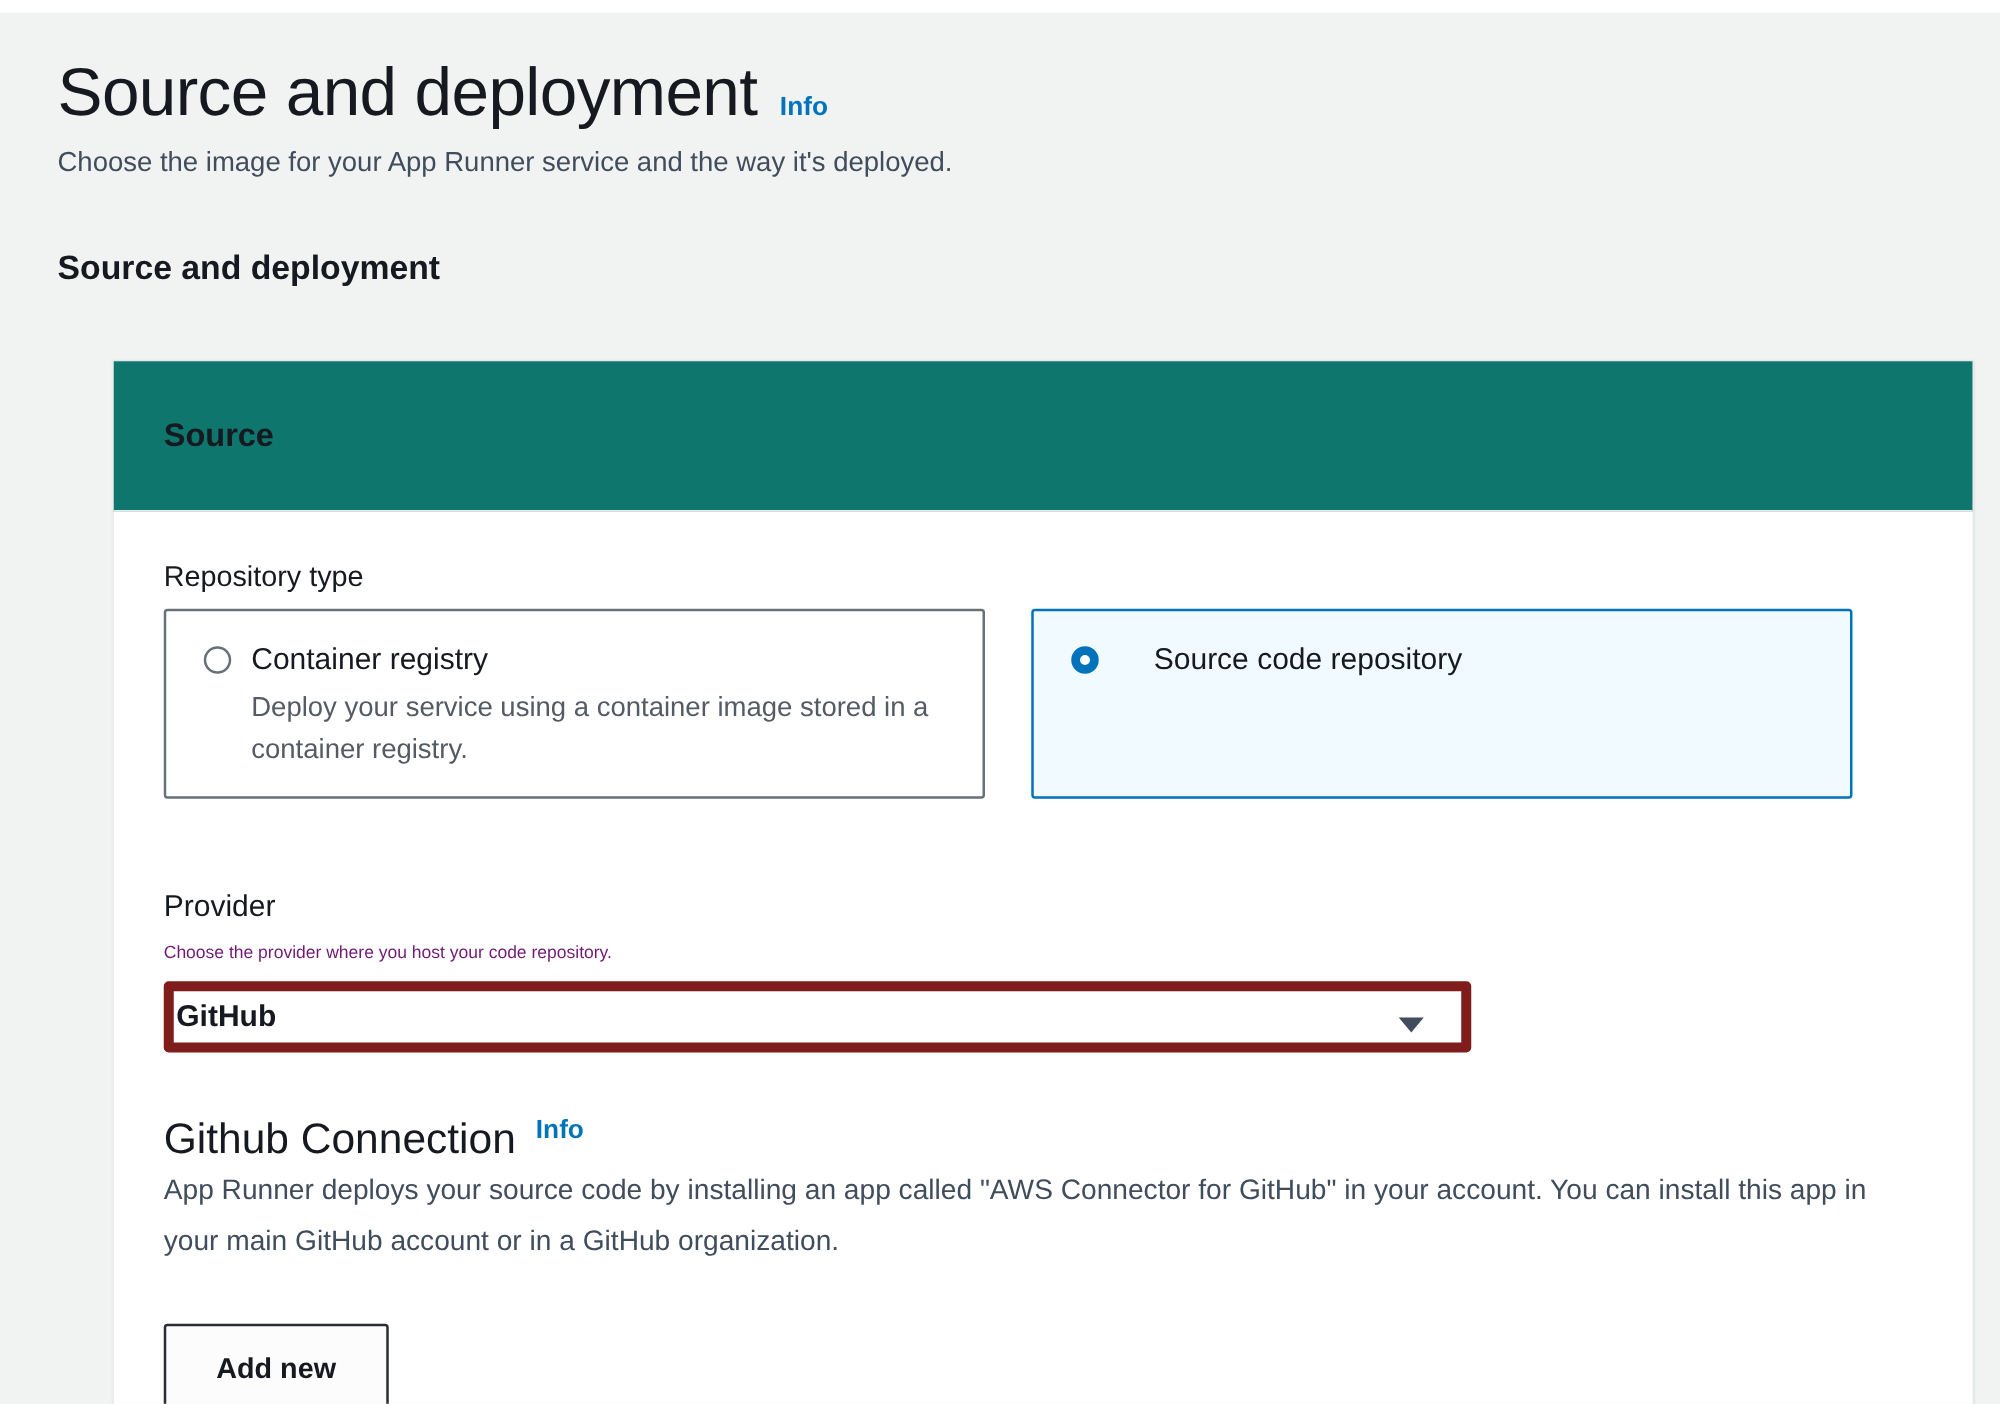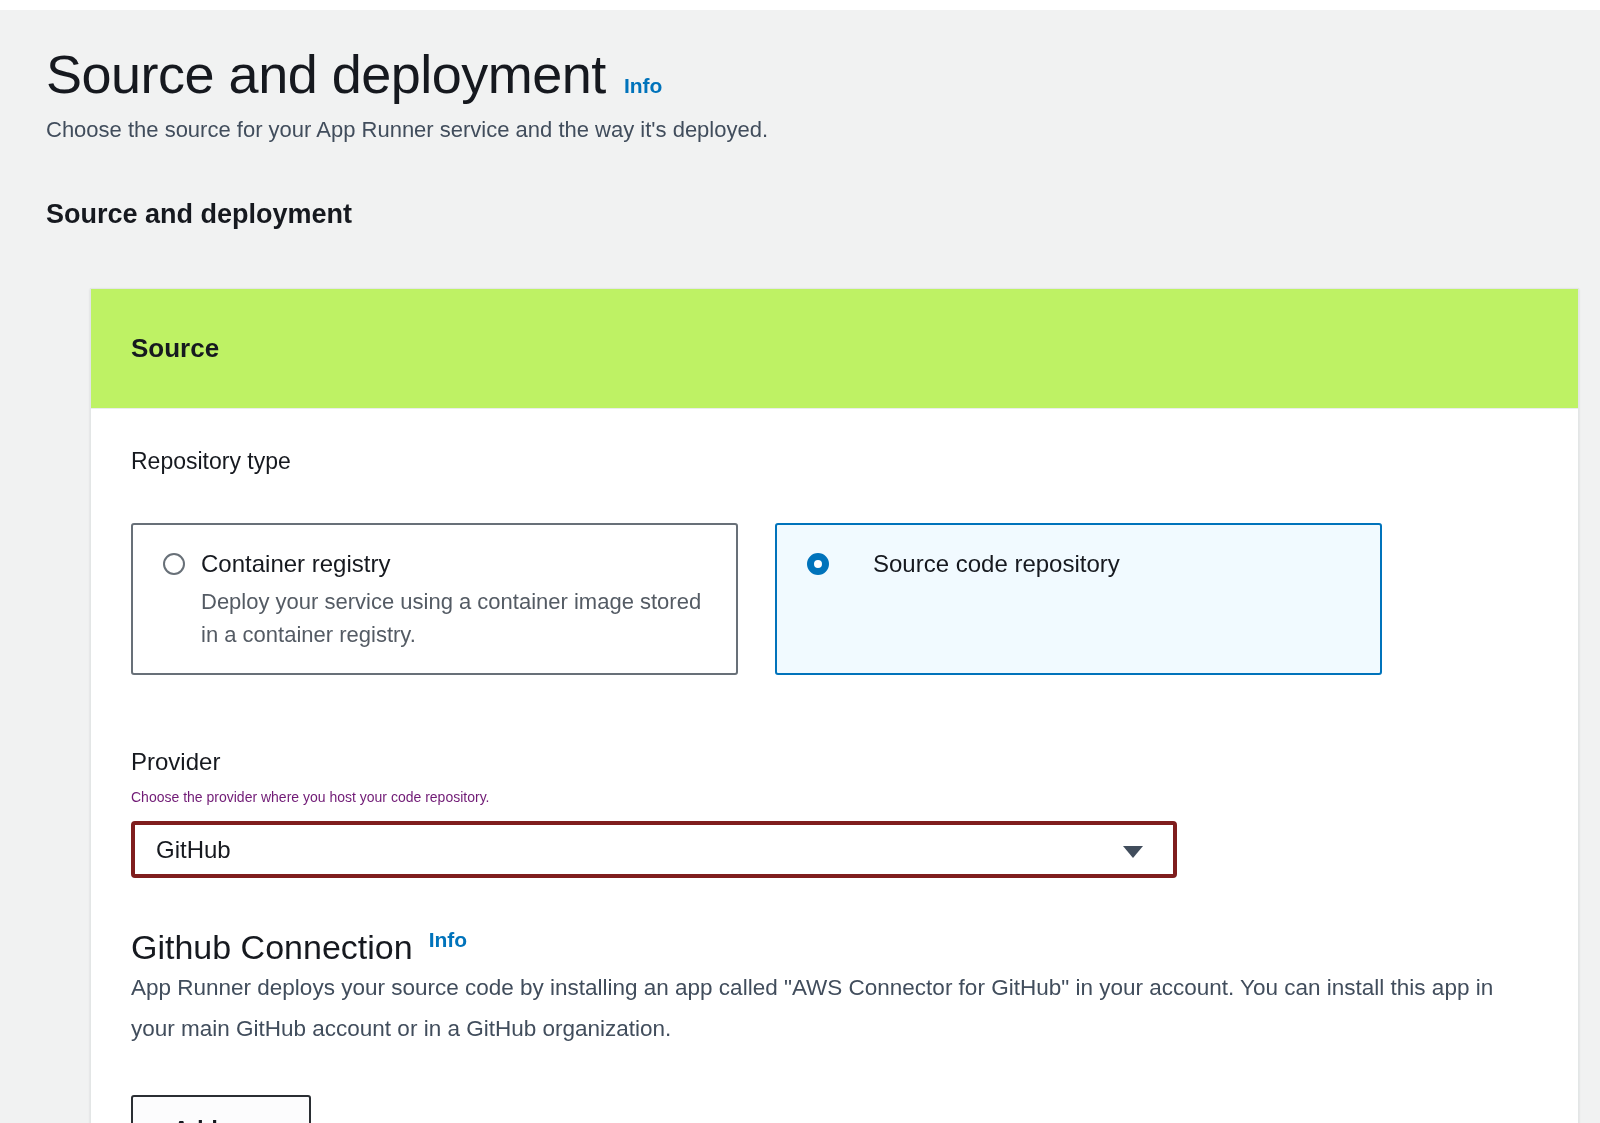--- a/index.html
+++ b/index.html
@@ -23,42 +23,41 @@
   
   .card {
     margin: 58px 0 0 44px;
     width: 1489px;
     background: #ffffff;
     border: 1px solid #e3e6e6;
     box-shadow: 0 1px 2px 0 rgba(0,28,36,0.12);
     min-height: 860px;
   }
   .card-header {
-    background: #bef264;
+    background: #0f766e;
     padding: 44px 40px;
     border-bottom: 1px solid #eaeded;
   }
   .card-header-title { font-size: 26px; font-weight: 700; color: #16191f; }
   .card-body { padding: 38px 40px 60px 40px; }
 
   .field-label { font-size: 23px; line-height: 28px; color: #16191f; }
 
   
   .tiles-row { display: flex; gap: 37px; margin-top: 12px; }
   .tile {
-    width: 607px;
+    width: 657px;
     min-height: 137px;
     border: 2px solid #687078;
     border-radius: 3px;
     background: #ffffff;
     padding: 24px 28px 22px 30px;
     display: flex;
     gap: 16px;
     cursor: pointer;
-    margin-top: 36px;
   }
   .tile.selected { border-color: #0073bb; background: #f1faff; gap: 44px; }
   .radio {
     flex: none;
     width: 22px; height: 22px;
     margin-top: 4px;
     border-radius: 50%;
     background: #ffffff;
     border: 2px solid #687078;
   }
@@ -67,26 +66,27 @@
   .tile-desc { margin-top: 6px; font-size: 22px; line-height: 33px; color: #545b64; max-width: 560px; }
 
   
   .provider-section { margin-top: 72px; }
   .provider-label { font-size: 24px; line-height: 30px; color: #16191f; }
   .provider-desc { margin-top: 6px; font-size: 14px; line-height: 28px; color: #701a75; }
   .select-box {
     position: relative;
     margin-top: 10px;
     width: 1046px; height: 57px;
-    border: 4px solid #7f1d1d;
+    border: 8px solid #7f1d1d;
     border-radius: 4px;
     background: #ffffff;
     display: flex; align-items: center;
-    padding: 0 60px 0 21px;
+    padding: 0 60px 0 2px;
     cursor: pointer;
+    font-weight: bold;
   }
   .select-value { font-size: 24px; color: #16191f; }
   .caret-down {
     position: absolute;
     right: 30px; top: 21px;
     width: 0; height: 0;
     border-left: 10px solid transparent;
     border-right: 10px solid transparent;
     border-top: 12px solid #414d5c;
   }
@@ -118,21 +118,21 @@
 <body>
 
 <div class="top-strip"></div>
 
 <div class="content">
 
   <div class="page-header">
     <h1 class="page-title">Source and deployment</h1>
     <a class="info-link">Info</a>
   </div>
-  <div class="page-subtitle">Choose the source for your App Runner service and the way it's deployed.</div>
+  <div class="page-subtitle">Choose the image for your App Runner service and the way it's deployed.</div>
 
   <h2 class="section-heading">Source and deployment</h2>
 
   <div class="card">
     <div class="card-header">
       <span class="card-header-title">Source</span>
     </div>
     <div class="card-body">
 
       <div class="field-label">Repository type</div>

